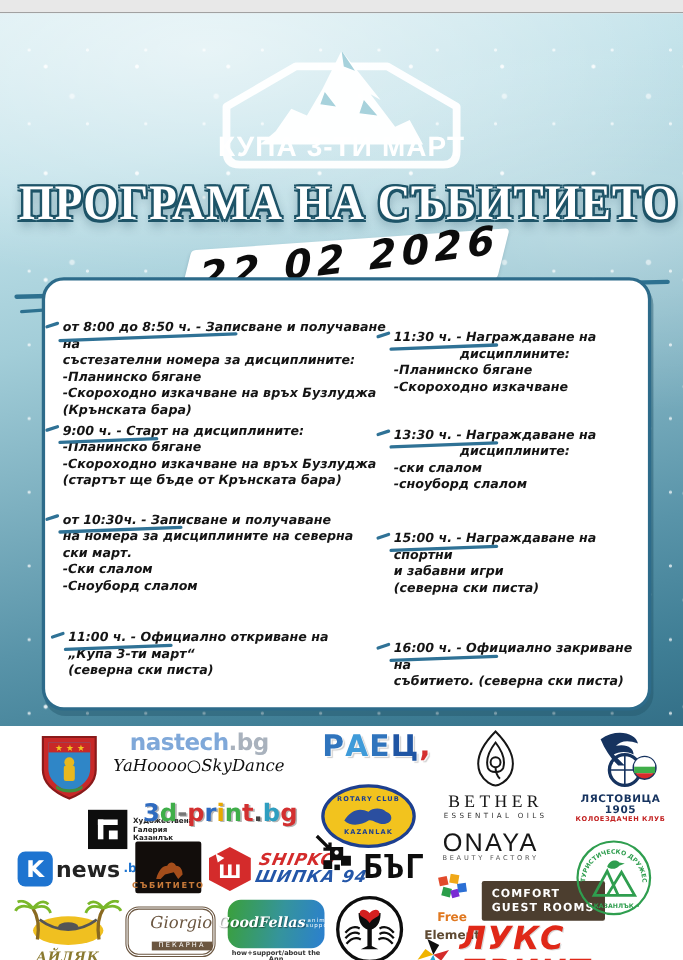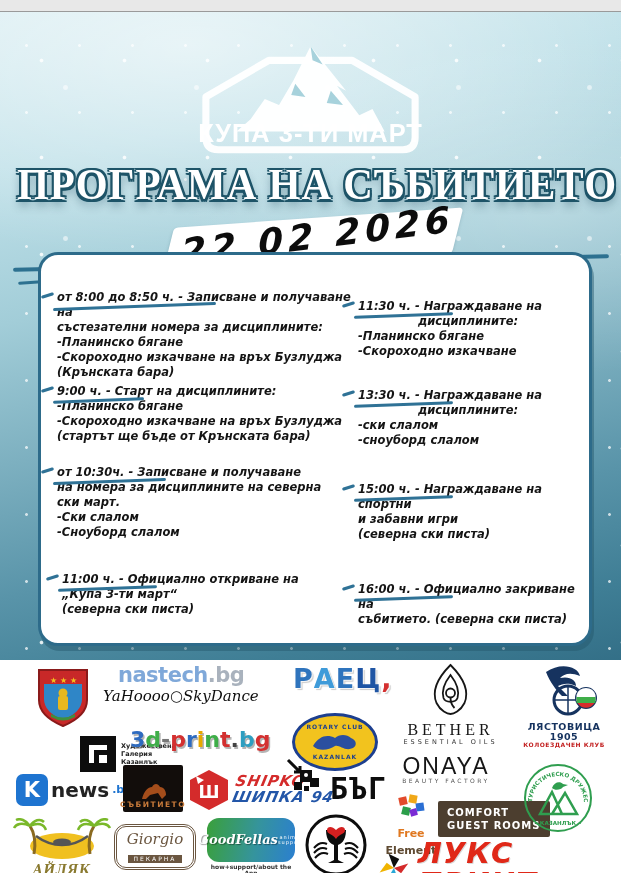--- a/index.html
+++ b/index.html
@@ -71,21 +71,21 @@
   .shipka .txt{transform:skewX(-12deg);font-weight:bold;font-style:italic;line-height:1.05;}
   .shipka .l1{font-size:15px;color:#d42b2b;letter-spacing:1px;text-shadow:1px 1px 0 #fff,-1px -1px 0 #fff;}
   .shipka .l2{font-size:15px;color:#2356a8;letter-spacing:1px;text-shadow:1px 1px 0 #fff,-1px -1px 0 #fff;}
   .bug{display:flex;align-items:flex-end;gap:2px;}
   .bug .nm{font-family:"DejaVu Sans Mono",monospace;font-weight:bold;font-size:30px;color:#0d0d0d;letter-spacing:1px;}
   .freeel{width:78px;text-align:center;}
   .freeel .nm span{font-weight:bold;font-size:11px;}
   .comfort{background:#4c3e2f;color:#fff;font-weight:bold;font-size:10px;letter-spacing:1px;padding:5px 9px;border-radius:2px;line-height:1.3;}
   .hamak{width:100px;text-align:center;}
   .hamak .nm{font-family:"DejaVu Serif",serif;font-weight:bold;font-style:italic;font-size:12px;color:#8a7a30;letter-spacing:1px;}
-  .giorgio{width:82px;height:46px;border:3px double #6b5640;border-radius:12px;text-align:center;box-sizing:border-box;background:#fff;}
+  .giorgio{width:82px;height:46px;border:3px double #6b5640;border-radius:12px;text-align:right;box-sizing:border-box;background:#fff;}
   .giorgio .nm{font-family:"DejaVu Serif",serif;font-style:italic;font-size:15px;color:#6b5640;margin-top:5px;}
   .giorgio .sb{display:inline-block;background:#6b5640;color:#fff;font-size:6px;letter-spacing:2px;padding:1px 6px;margin-top:2px;}
   .goodf{width:88px;text-align:center;}
   .goodf .blob{width:88px;height:44px;border-radius:12px;background:linear-gradient(100deg,#3aa03a 0%,#35949c 55%,#2b7fd0 100%);
      display:flex;flex-direction:row;align-items:center;justify-content:center;color:#fff;}
   .goodf .nm{font-family:"DejaVu Serif",serif;font-style:italic;font-weight:bold;font-size:13px;text-shadow:1px 1px 1px rgba(0,0,0,.4);}
   .goodf .sb{font-size:5px;letter-spacing:1px;}
   .goodf .cap{font-size:6px;font-weight:bold;color:#333;margin-top:2px;}
   .luxp{display:flex;align-items:center;gap:6px;}
   .luxp .nm{font-weight:bold;font-style:italic;font-size:29px;color:#e02818;letter-spacing:1px;text-shadow:1px 1px 0 rgba(0,0,0,.15);}

